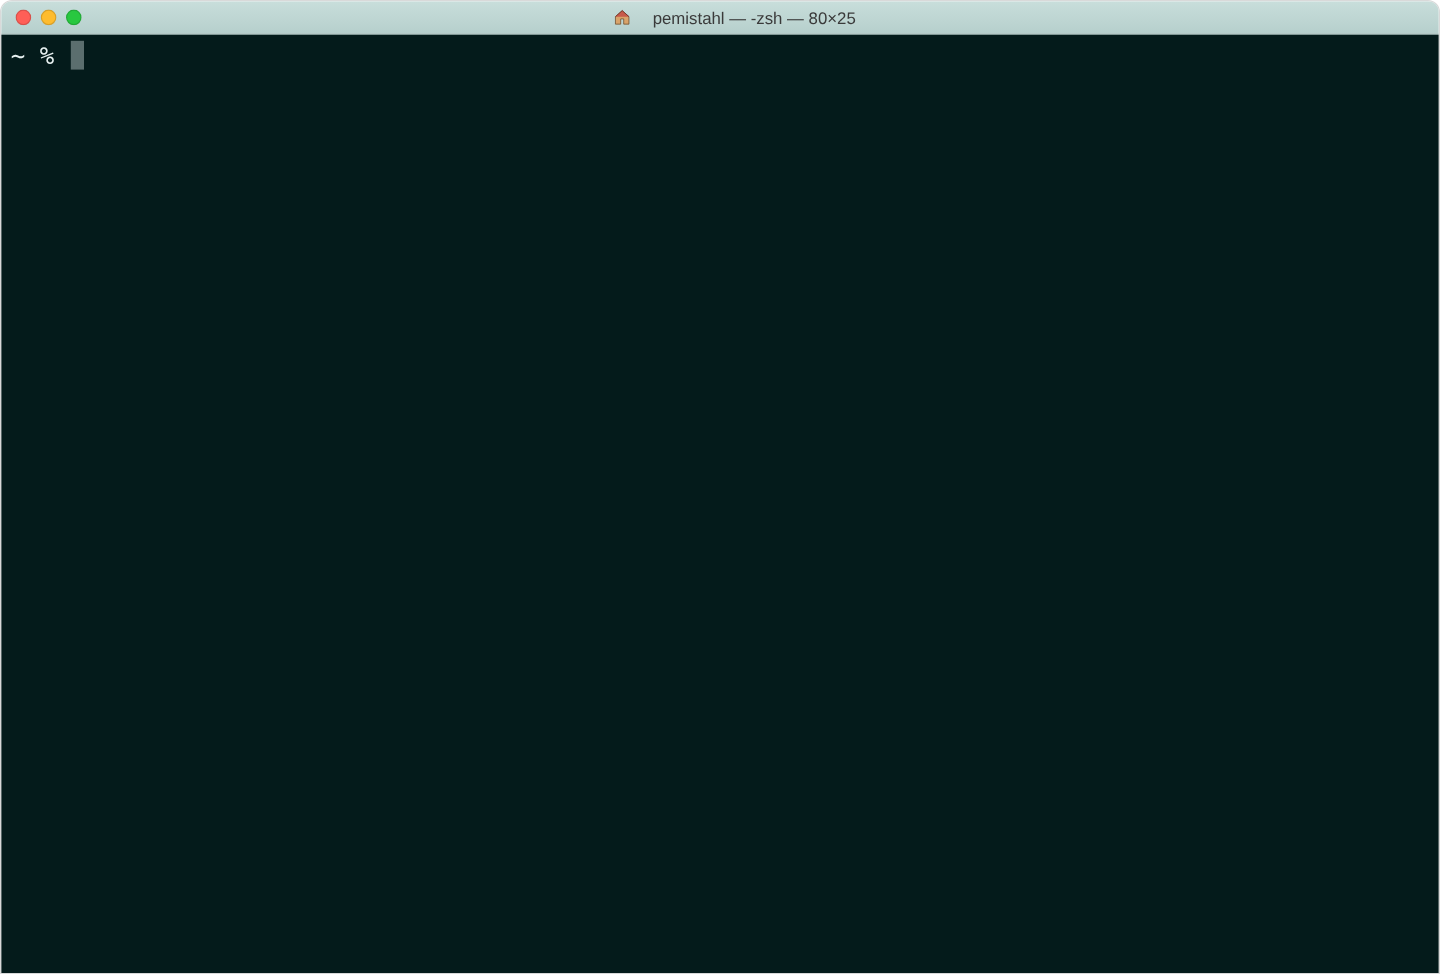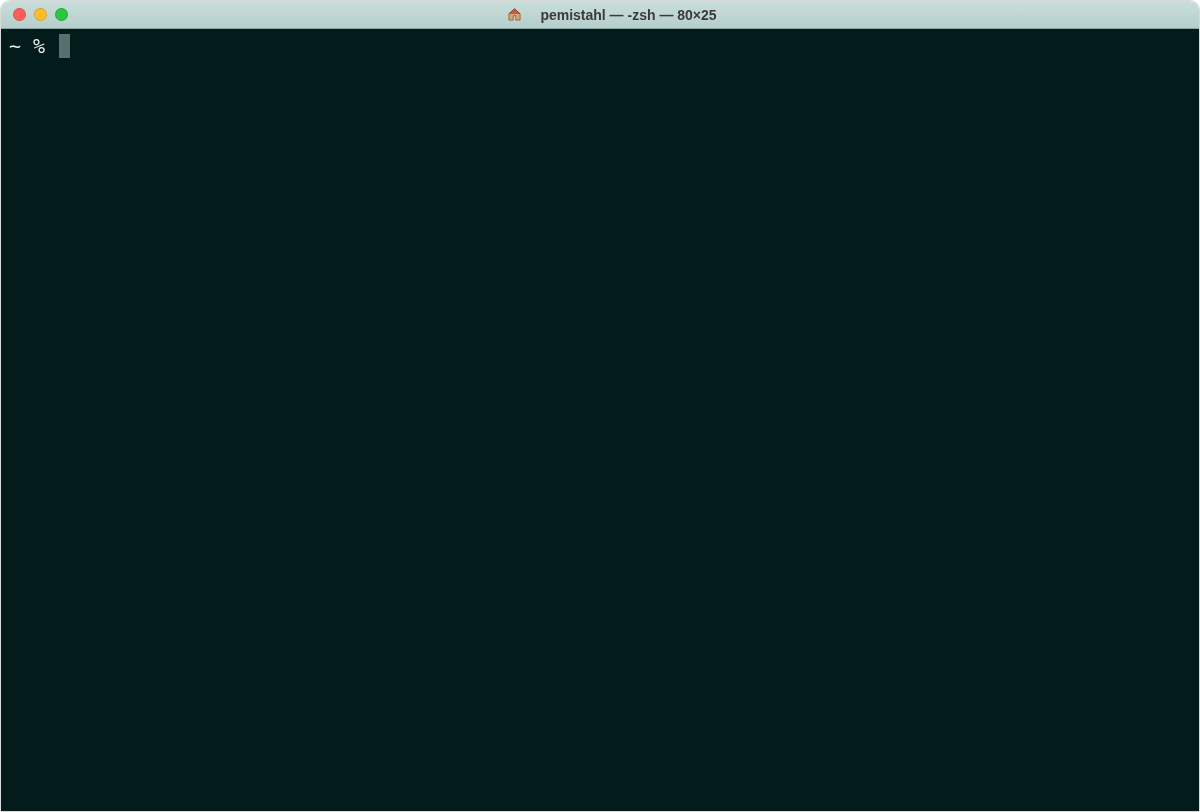--- a/index.html
+++ b/index.html
@@ -52,21 +52,21 @@
     .tl-min { background: #febc2e; }
     .tl-max { background: #28c840; }
     .title-wrap {
       flex: 1;
       display: flex;
       justify-content: center;
       align-items: center;
       gap: 18px;
       font-size: 14px;
       color: #3a3a3a;
-      font-weight: 700;
+      font-weight: 400;
       margin-left: 24px;
     }
     .home-icon svg {
       width: 15px;
       height: 15px;
       display: block;
     }
     .terminal-body {
       flex: 1;
       background: #041b1b;

